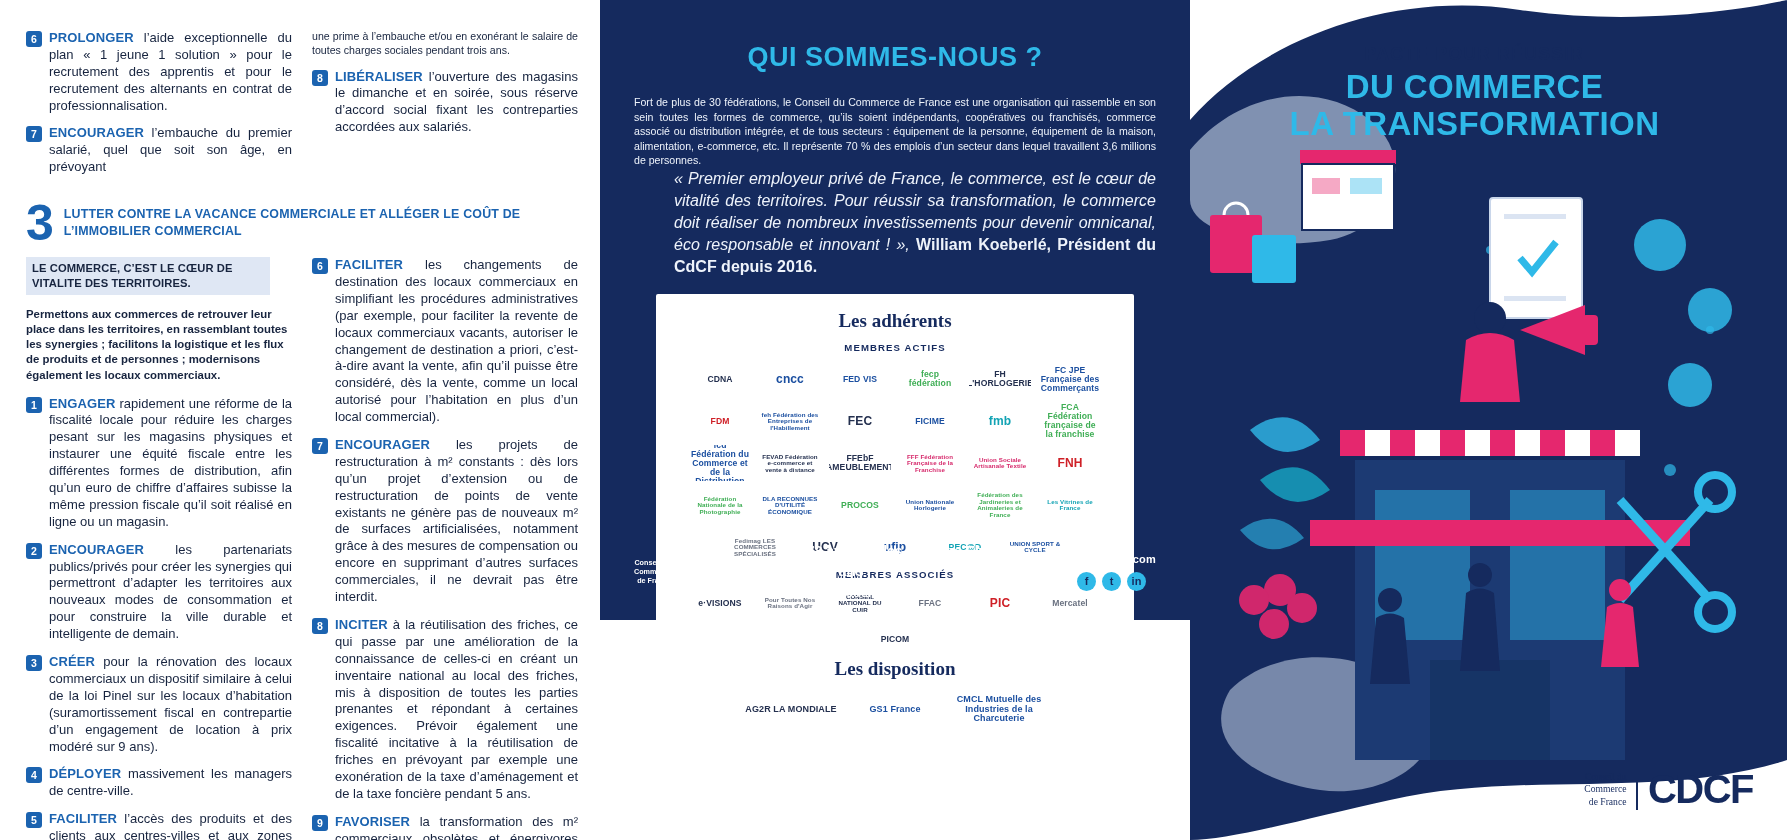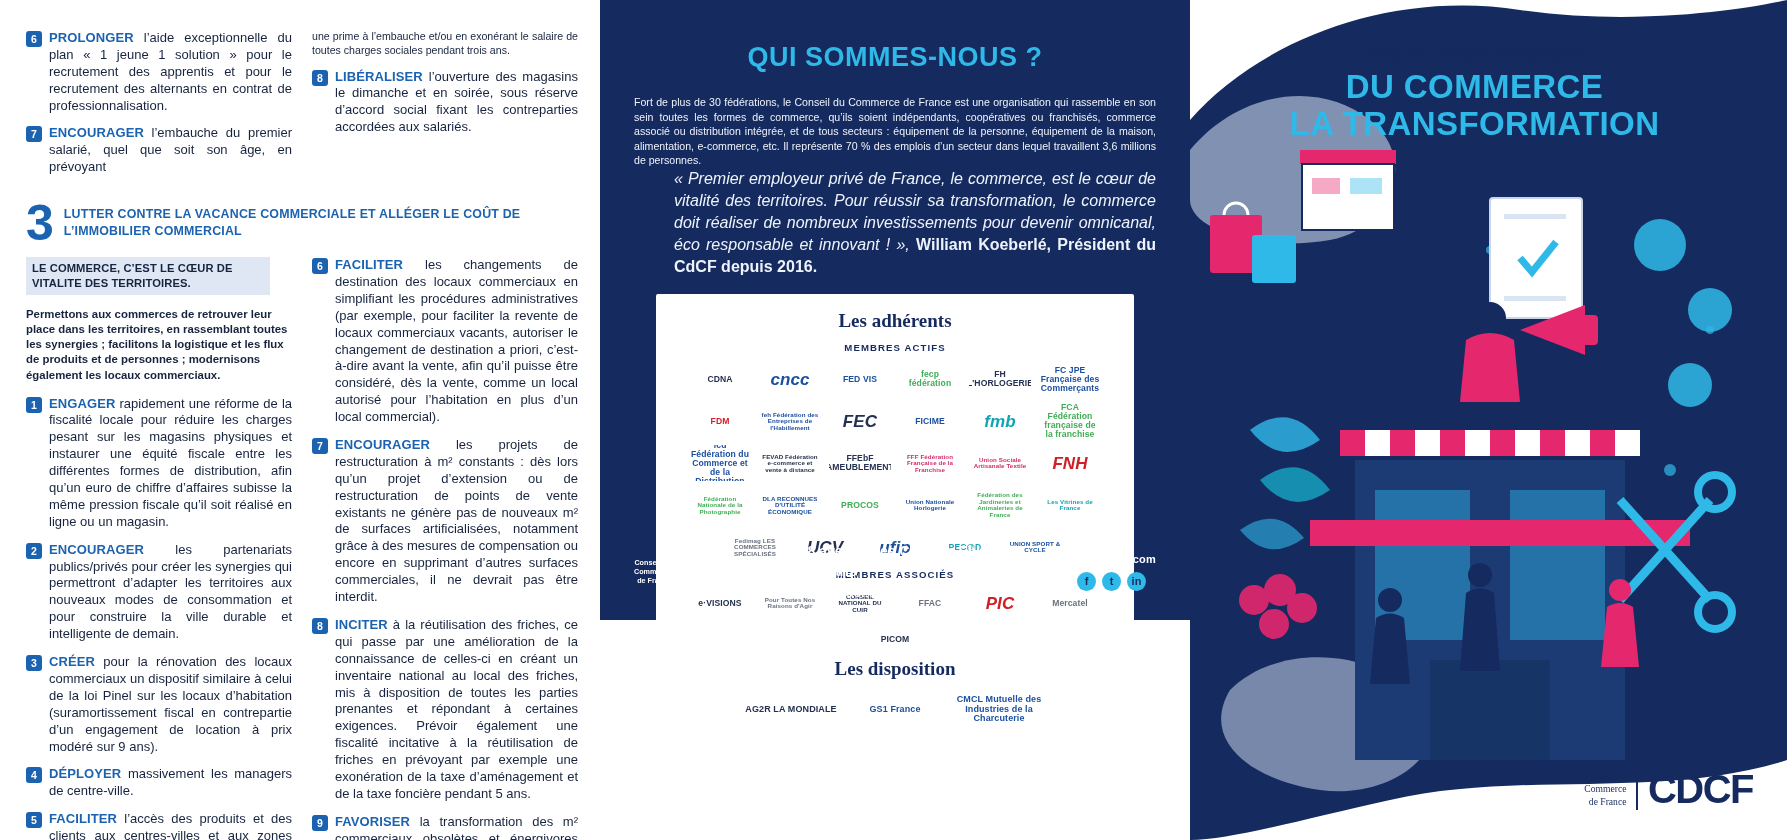--- a/index.html
+++ b/index.html
@@ -110,32 +110,32 @@
     overflow:hidden;
     letter-spacing:.1px;
   }
   .logo.c-blue  { color:#1b4fa0; }
   .logo.c-teal  { color:#12a3b4; }
   .logo.c-green { color:#3fae55; }
   .logo.c-pink  { color:#d6296b; }
   .logo.c-red   { color:#cf2027; }
   .logo.c-grey  { color:#6a7180; }
   .logo.c-dark  { color:#24304f; }
-  .logo.big { font-size:17px;font-style:italic; }
+  .logo.big { font-size:12px; }
   .logo.med { font-size:8.6px; }
 
   .logo-grid.assoc .logo { height:30px; }
   .logo-grid.partners .logo { width:96px; height:38px; font-size:9px; }
 
   
   .mid-footer {
     position:absolute; left:34px; right:34px; bottom:18px;
     display:flex; align-items:center; gap:18px;
   }
-  .cdcf-mark { display:flex; align-items:center; }
+  .cdcf-mark { display:flex; align-items:center; gap:7px; }
   .cdcf-mark .small-lines {
     font-size:7.2px; line-height:1.25; color:#ffffff; text-align:right; font-weight:bold;
   }
   .cdcf-mark .big {
     font-size:34px; font-weight:bold; letter-spacing:-1px; color:#ffffff;
   }
   .addr { font-size:14px; line-height:1.45; color:#ffffff; font-weight:bold; }
   .addr .mail { font-weight:normal; }
   .web-block { margin-left:auto; text-align:left; }
   .web { font-size:11px; font-weight:bold; color:#ffffff; letter-spacing:.2px; }

